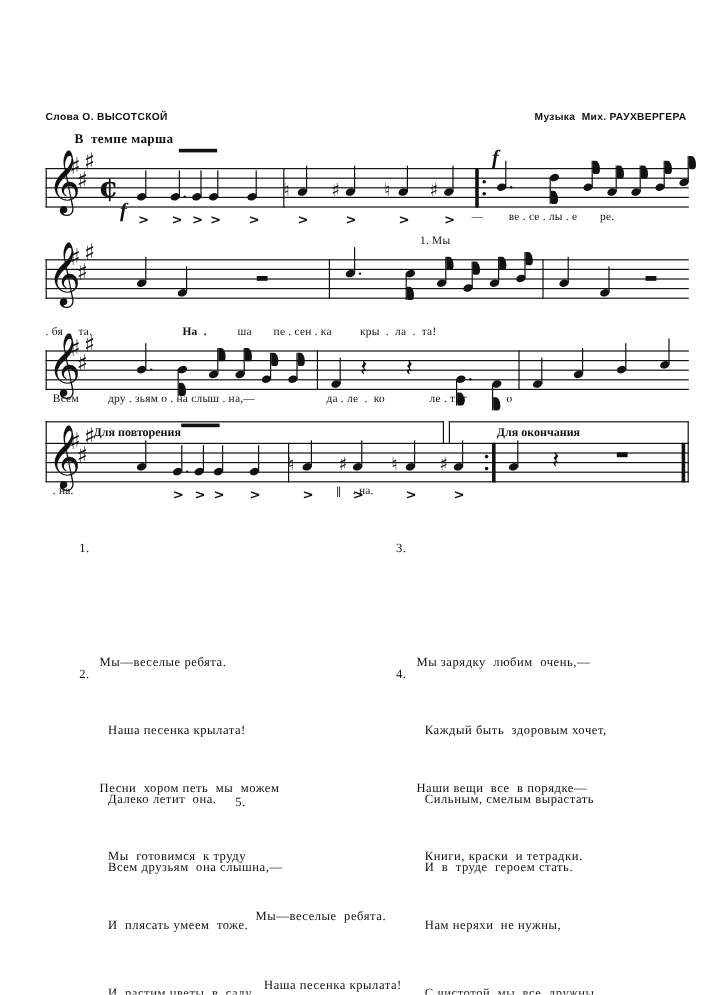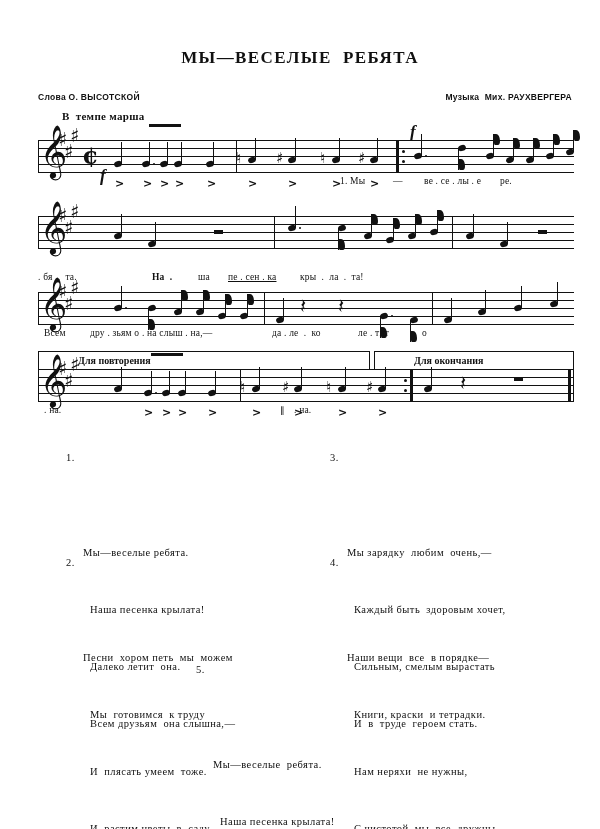--- a/index.html
+++ b/index.html
@@ -253,21 +253,20 @@
   #verse-2 { left: 66px;  top: 105px; }
   #verse-3 { left: 330px; top: 0px;   }
   #verse-4 { left: 330px; top: 105px; }
   #verse-5 { left: 196px; top: 212px; }
 </style>
 </head>
 <body>
 
 <div id="page">
 
-  <div id="title">МЫ—ВЕСЕЛЫЕ  РЕБЯТА</div>
 
   <div class="credit" id="credit-lyrics">Слова О. ВЫСОТСКОЙ</div>
 
   <div class="credit" id="credit-music">Музыка  Мих. РАУХВЕРГЕРА</div>
 
   <div id="tempo">В  темпе марша</div>
 
   <div id="music">
       <div class="system" style="top: 126px;">
         <div class="staff">
@@ -340,21 +339,21 @@
           <div class="flag" style="left: 495.5px; top: -2px;"></div>
           <div class="nh" style="left: 508px; top: 13px;"></div>
           <div class="stem" style="left: 515px; top: -6px; height: 22px;"></div>
           <div class="flag" style="left: 515.5px; top: -6px;"></div>
           <div class="nh" style="left: 528px; top: 9px;"></div>
           <div class="stem" style="left: 535px; top: -10px; height: 22px;"></div>
           <div class="flag" style="left: 535.5px; top: -10px;"></div>
         </div>
       </div>
       <div class="lyricline" style="top: 176px;">
-        <span style="left: 302px;">1. Мы</span>
+        <span style="left: 312px; margin-top: 20px;">1. Мы</span>
         <span style="left: 355px;">—</span>
         <span style="left: 386px;">ве . се . лы . е</span>
         <span style="left: 462px;">ре.</span>
       </div>
       <div class="system" style="top: 202px;">
         <div class="staff">
           <div class="line"></div>
           <div class="line"></div>
           <div class="line"></div>
           <div class="line"></div>
@@ -393,21 +392,21 @@
           <div class="stem" style="left: 435px; top: -2px; height: 22px;"></div>
           <div class="nh" style="left: 462px; top: 25px;"></div>
           <div class="stem" style="left: 469px; top: 6px; height: 22px;"></div>
           <div class="rest" style="left: 500px; top: 14px;"></div>
         </div>
       </div>
       <div class="lyricline" style="top: 252px; margin-top: 20px;">
         <span style="left: 0px;">. бя  .  та.</span>
         <span style="left: 114px; font-weight: bold;">На  .</span>
         <span style="left: 160px;">ша</span>
-        <span style="left: 190px; text-decoration: underline;">пе . сен . ка</span>
+        <span style="left: 190px;">пе . сен . ка</span>
         <span style="left: 262px;">кры  .  ла  .  та!</span>
       </div>
       <div class="system" style="top: 278px;">
         <div class="staff">
           <div class="line"></div>
           <div class="line"></div>
           <div class="line"></div>
           <div class="line"></div>
           <div class="line"></div>
           <div class="clef" style="left: 2px;">𝄞</div>

